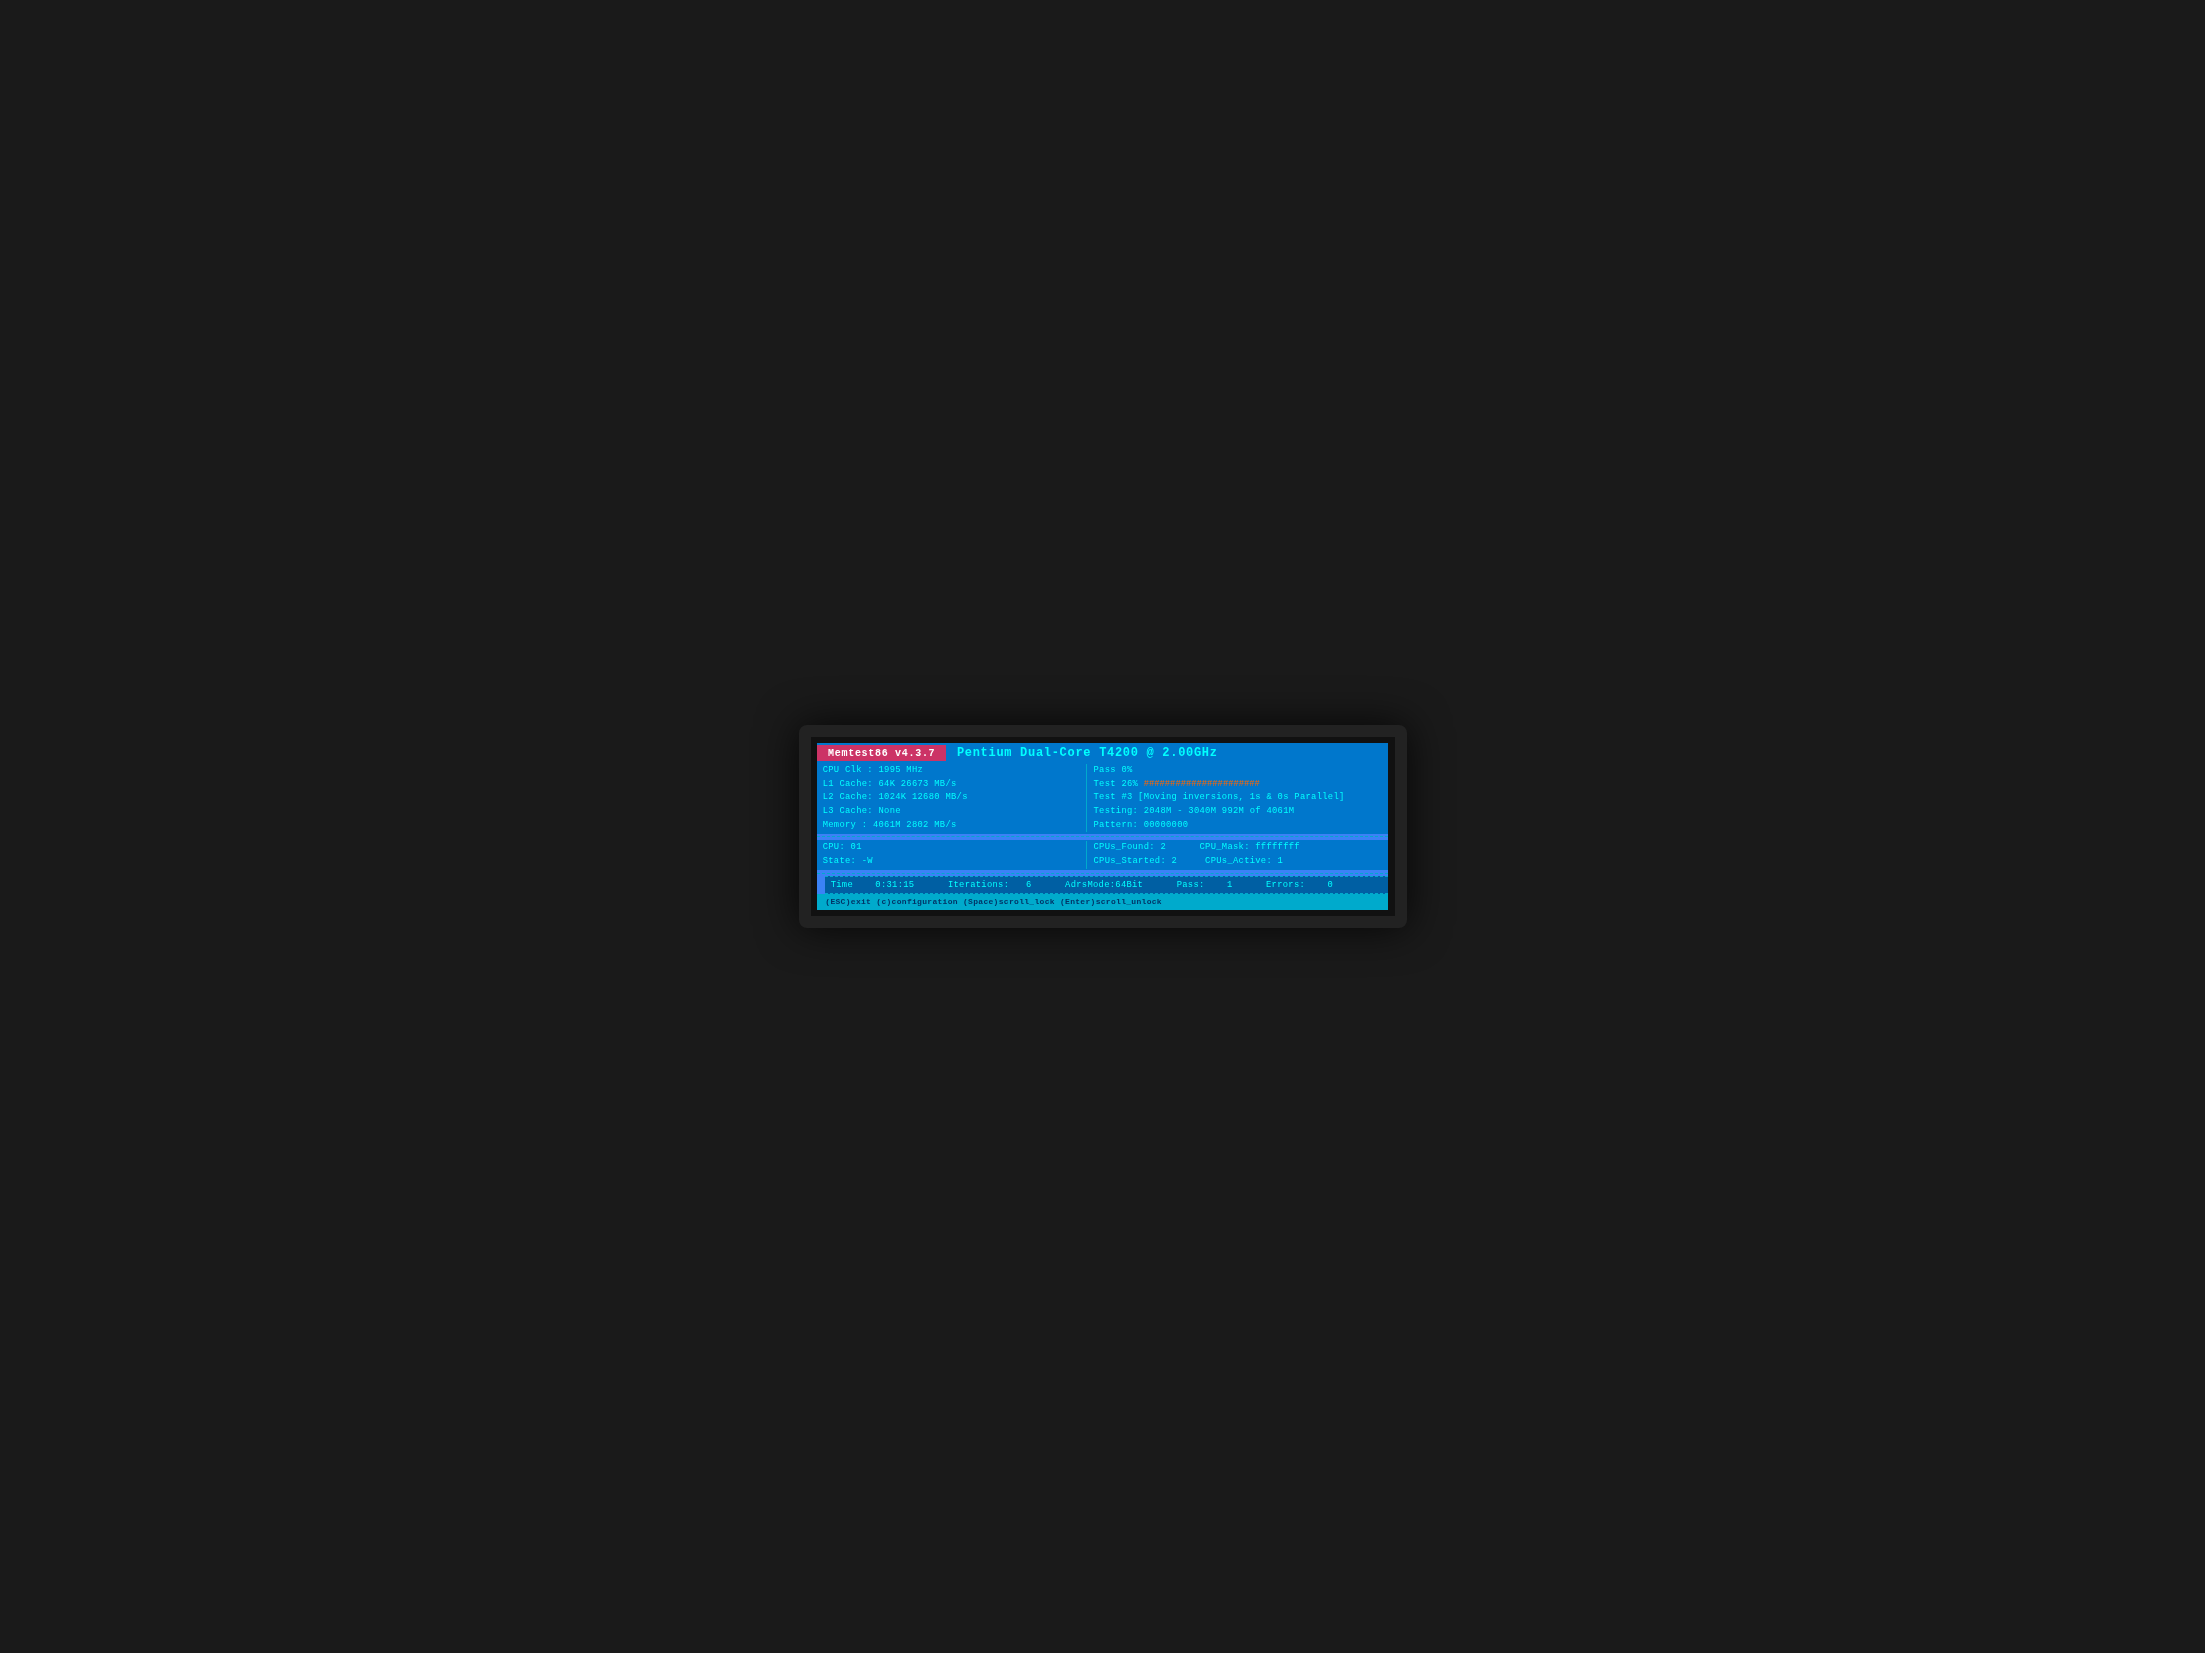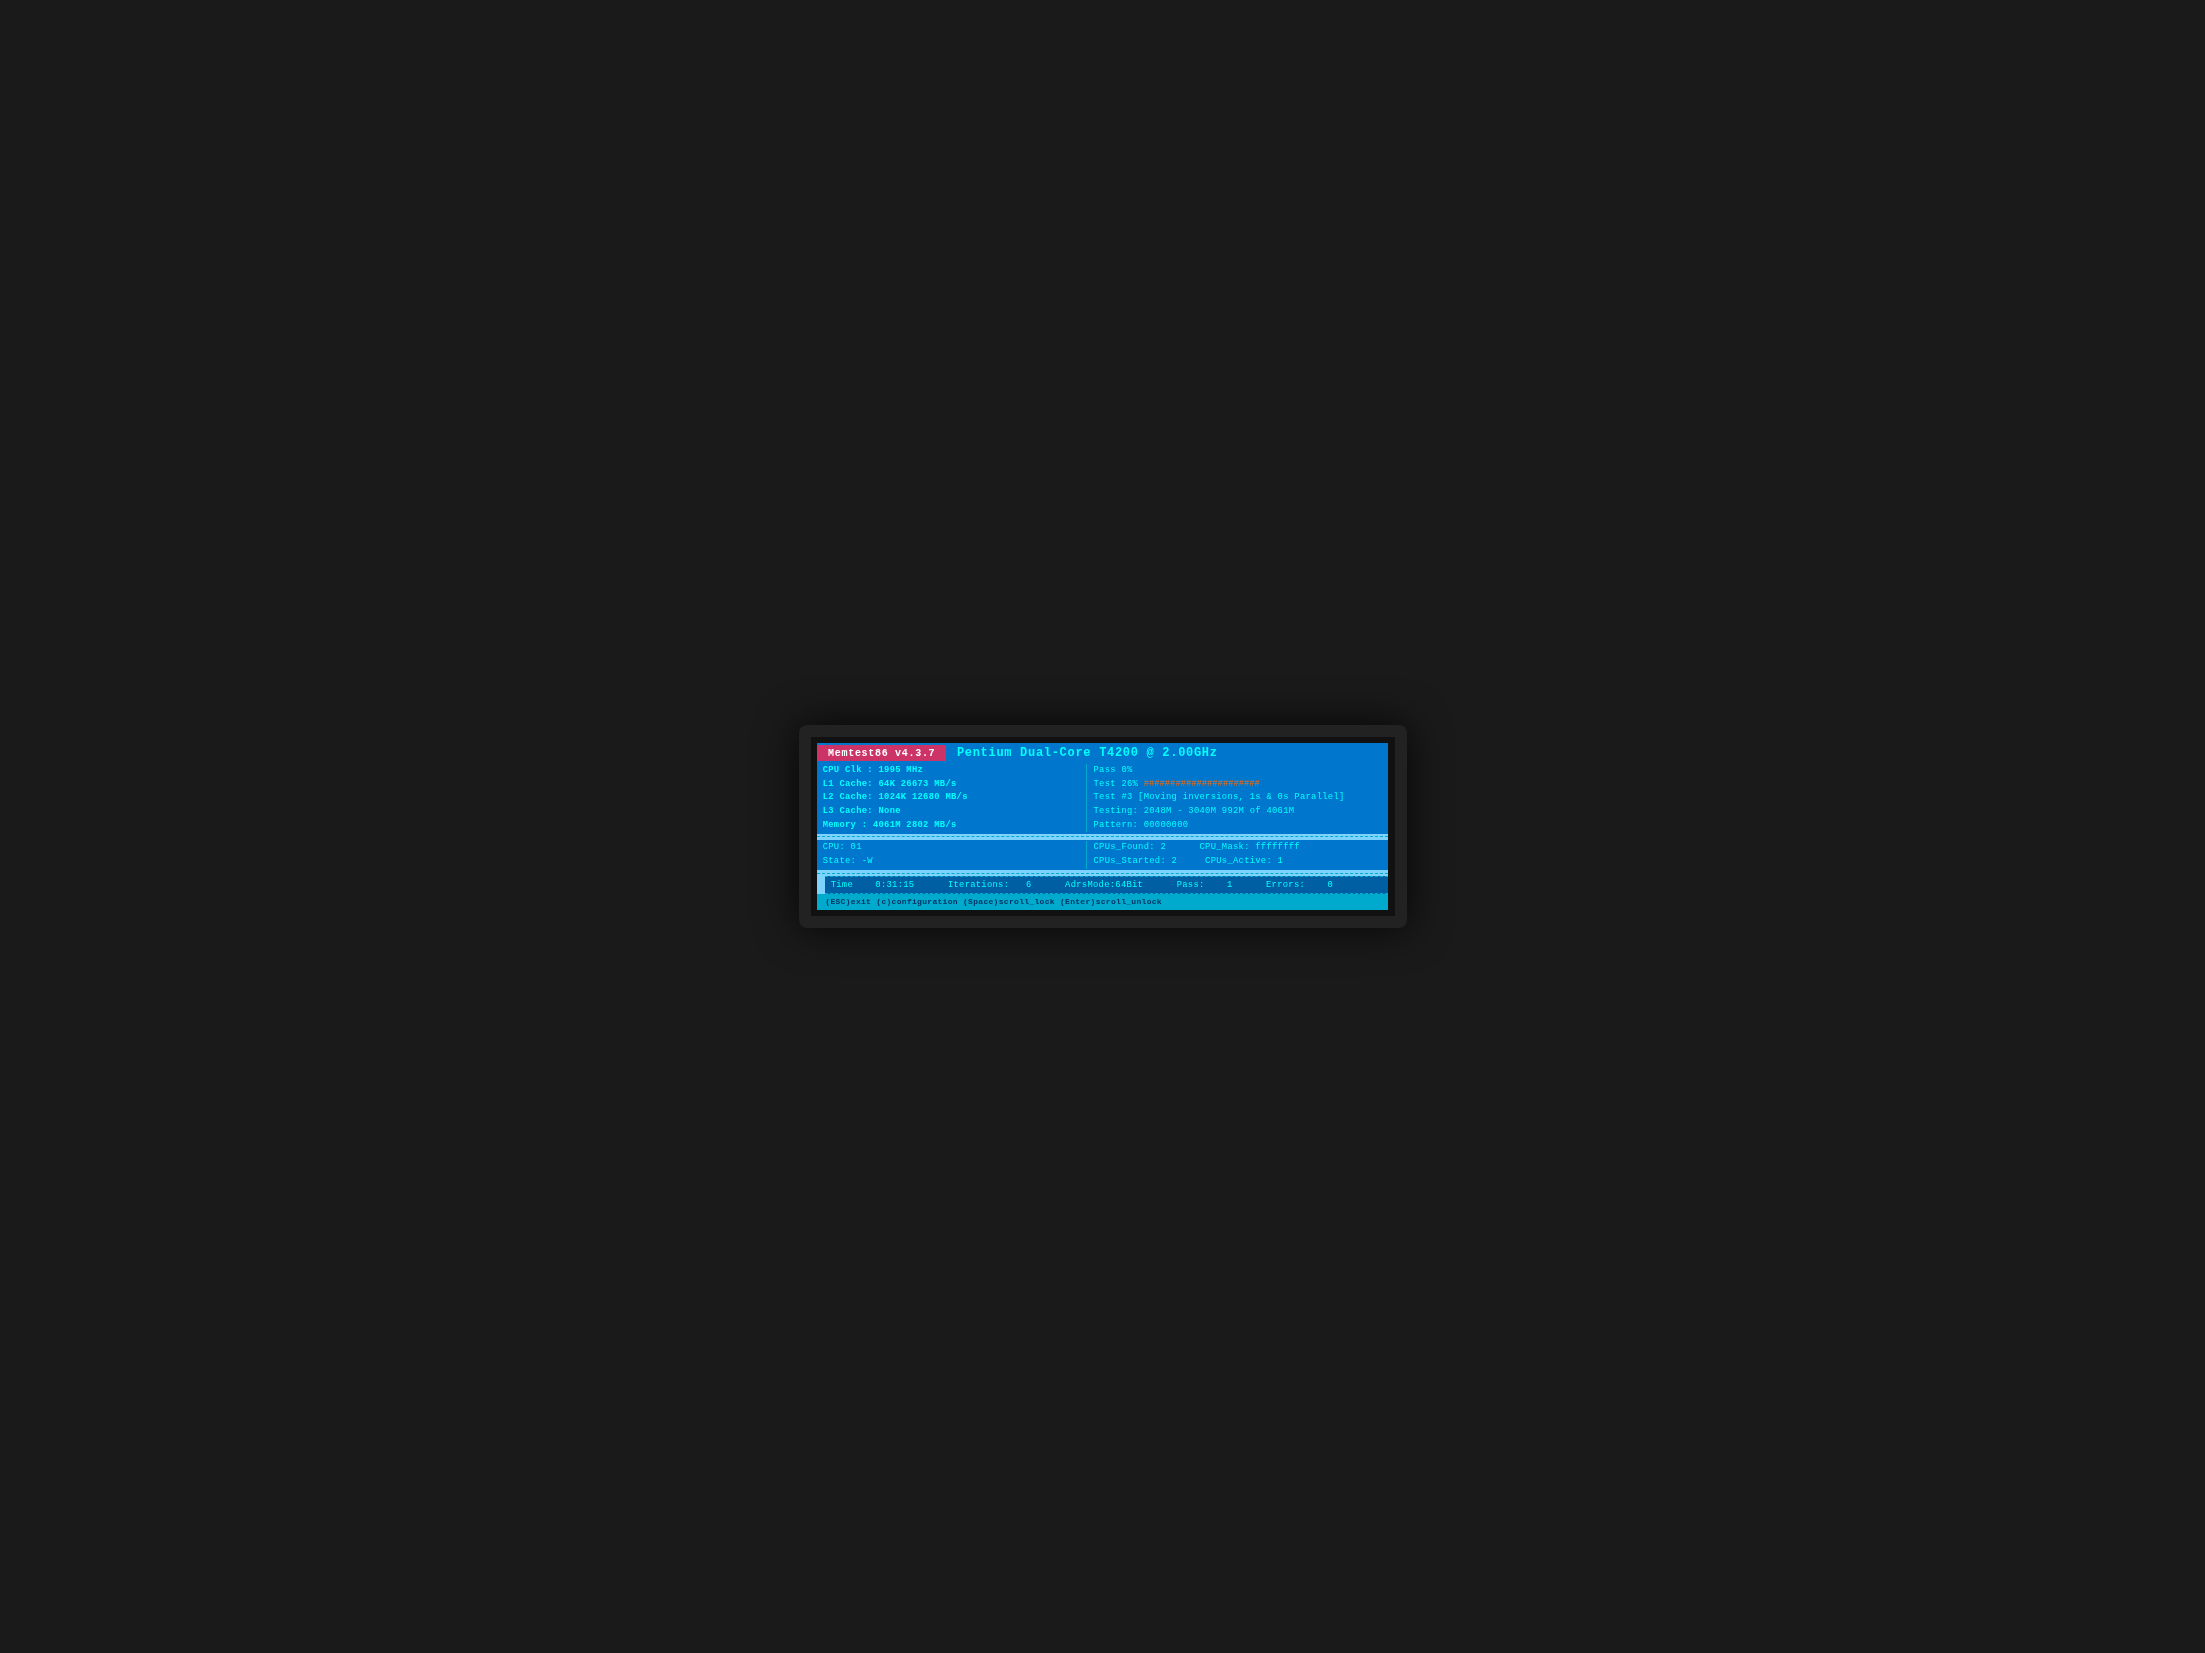--- a/index.html
+++ b/index.html
@@ -13,21 +13,21 @@
     }
     .monitor-frame {
       background: #111;
       border: 12px solid #222;
       border-radius: 8px;
       box-shadow: 0 0 41px rgba(0,0,0,0.8);
       width: 608px;
       padding: 6.8px;
     }
     .screen {
-      background: #7dd3fc;
+      background: #3b82f6;
       padding: 0;
       position: relative;
       overflow: hidden;
     }
     .title-bar {
       display: flex;
       align-items: center;
       background: #0077cc;
     }
     .title-left {
@@ -52,21 +52,20 @@
     .info-row {
       display: flex;
       color: #00ffff;
       font-size: 8.8px;
       line-height: 1.55;
       letter-spacing: 0.3px;
     }
     .info-col-left {
       flex: 0 0 263px;
       padding-right: 5.4px;
-      font-weight: bold;
     }
     .info-col-right {
       flex: 1;
       border-left: 0.7px solid #00aacc;
       padding-left: 6.8px;
     }
     .divider {
       border: none;
       border-top: 0.7px dashed #00aacc;
       margin: 2.7px 0;

